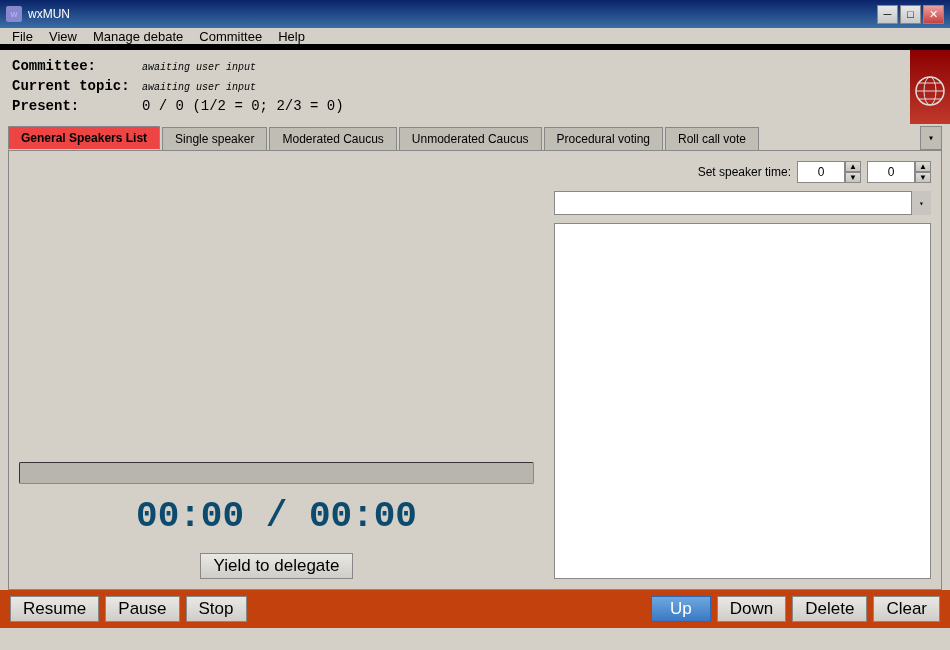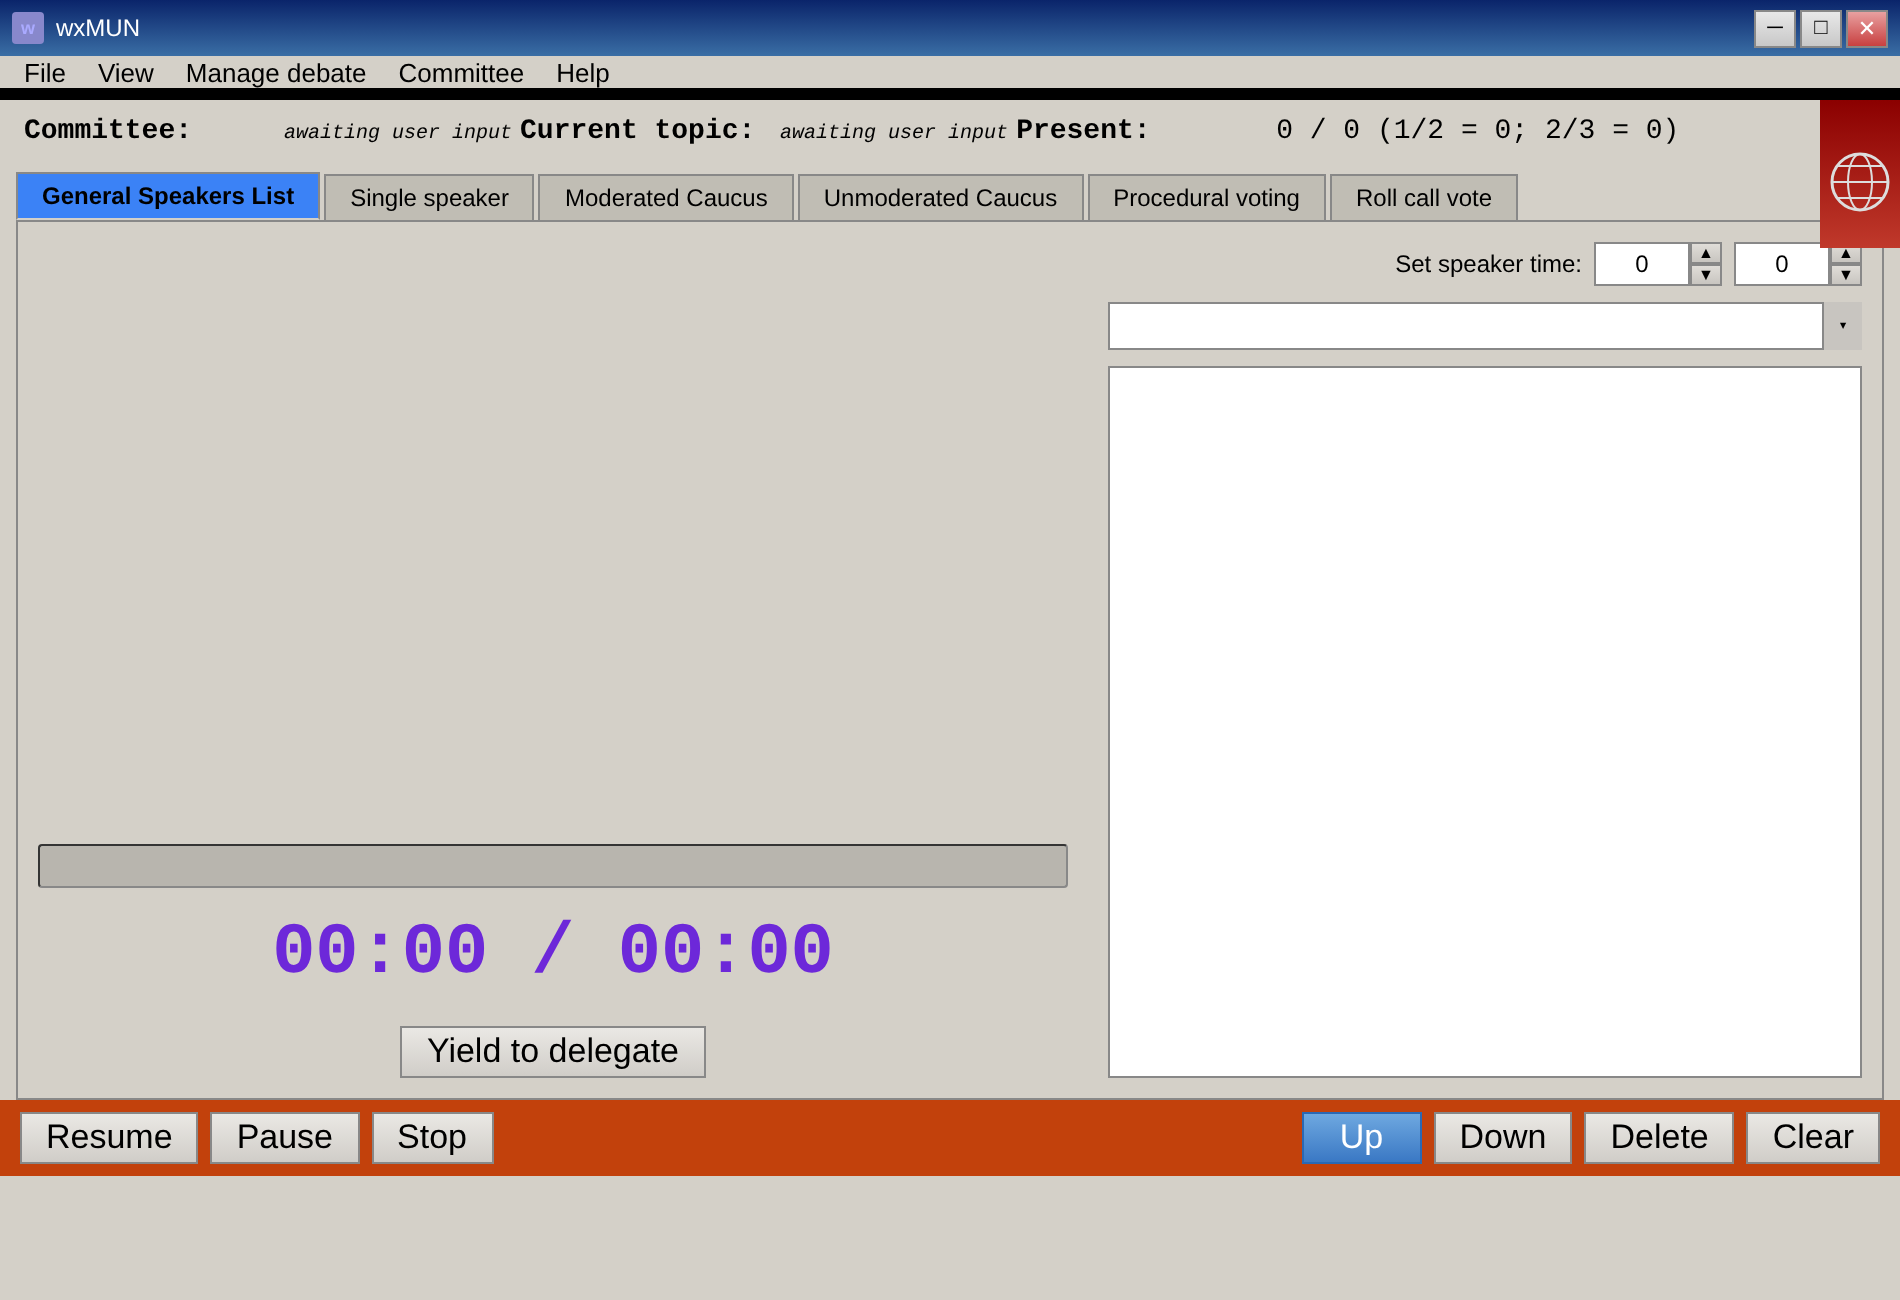--- a/index.html
+++ b/index.html
@@ -73,21 +73,21 @@
     .menu-item {
       padding: 2px 8px;
       cursor: pointer;
     }
 
     
     .info-area {
       background: #d4d0c8;
       padding: 8px 12px;
       display: flex;
-      flex-direction: row;
+      flex-direction: column;
       gap: 4px;
       position: relative;
     }
     .info-row {
       display: flex;
       align-items: baseline;
     }
     .info-label {
       font-weight: bold;
       font-size: 14px;
@@ -127,21 +127,21 @@
       padding: 4px 12px;
       border: 1px solid #888;
       border-bottom: none;
       background: #c0bdb4;
       cursor: pointer;
       font-family: 'Segoe UI', Arial, sans-serif;
       font-size: 12px;
       margin-right: 2px;
     }
     .tab.active {
-      background: #3b82f6;
+      background: #ef4444;
       border-bottom: 1px solid #d4d0c8;
       font-weight: bold;
     }
     .tab-dropdown {
       margin-left: auto;
       width: 22px;
       height: 24px;
       background: #c0bdb4;
       border: 1px solid #888;
       cursor: pointer;
@@ -183,21 +183,21 @@
     .progress-bar-fill {
       height: 100%;
       background: #b0aaa4;
       width: 0%;
     }
     .timer-display {
       text-align: center;
       font-size: 36px;
       font-weight: bold;
       font-family: 'Courier New', Courier, monospace;
-      color: #6d28d9;
+      color: #0c4a6e;
       padding: 4px 0;
     }
     .left-bottom-buttons {
       display: flex;
       justify-content: center;
       gap: 8px;
       margin-top: 4px;
     }
 
     

